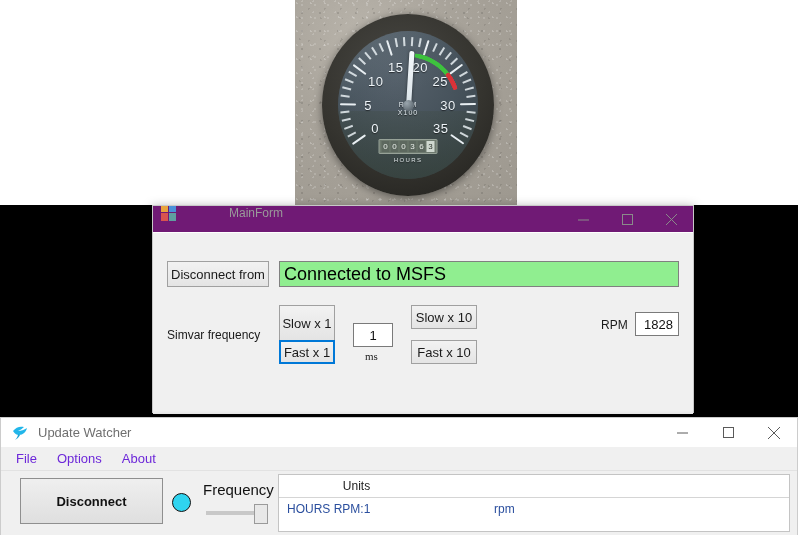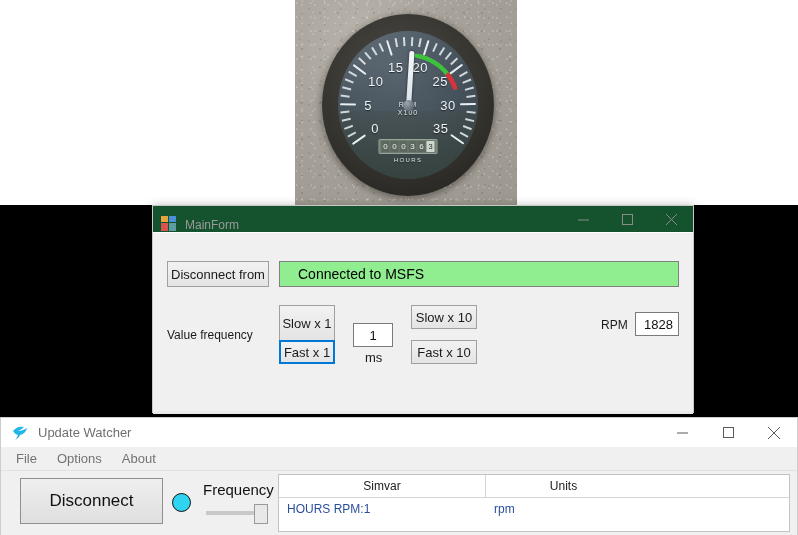--- a/index.html
+++ b/index.html
@@ -135,23 +135,24 @@
 
   
   .mainform {
     position: absolute; left: 152px; top: 205px; width: 542px; height: 208px;
     background: #f0f0f0;
     border: 1px solid #c8c8c8;
     box-sizing: border-box;
     box-shadow: 0 2px 10px rgba(0,0,0,.35);
   }
   .mf-title {
-    height: 26px; background:#14532d;
-    display:flex; align-items:flex-end;
+    height: 26px; background:#701a75;
+    display:flex; align-items:flex-start;
     border-bottom: 1px solid #ffffff;
+    gap: 44px;
   }
   .mf-icon {
     width:16px; height:16px; margin-left:8px; margin-right:8px;
     position:relative; flex:0 0 auto;
   }
   .mf-icon i {
     position:absolute; display:block;
   }
   .mf-icon .q1 { left:0; top:0; width:7px; height:6px; background:#e8a33d; }
   .mf-icon .q2 { left:8px; top:0; width:7px; height:6px; background:#4a90d9; }
@@ -180,35 +181,35 @@
   }
   .btn.focused {
     border: 2px solid #0078d7;
   }
   .abs { position:absolute; }
 
   #disconnect-from { left:14px; top:28px; width:102px; height:26px; }
   #status-box {
     left:126px; top:28px; width:400px; height:26px;
     background:#90ee90; border:1px solid #808080; box-sizing:border-box;
-    display:flex; align-items:center; padding-left:18px;
-    font-size:14px; color:#000; font-family:"Liberation Sans", sans-serif;
+    display:flex; align-items:center; padding-left:4px;
+    font-size:18px; color:#000; font-family:"Liberation Sans", sans-serif;
   }
   #update-freq-label {
     left:14px; top:95px; font-size:12px; color:#1a1a1a;
   }
   #slow-x1 { left:126px; top:72px; width:56px; height:36px; }
   #fast-x1 { left:126px; top:107px; width:56px; height:24px; }
   #ms-input {
     left:200px; top:90px; width:40px; height:24px;
     background:#fff; border:1px solid #7a7a7a; box-sizing:border-box;
     display:flex; align-items:center; justify-content:center;
     font-size:13px; color:#111;
   }
-  #ms-label { left:212px; top:117px; font-size:13px; color:#1a1a1a; }
+  #ms-label { left:212px; top:117px; font-size:11px; color:#1a1a1a;font-family:Liberation Serif, serif; }
   #slow-x10 { left:258px; top:72px; width:66px; height:24px; }
   #fast-x10 { left:258px; top:107px; width:66px; height:24px; }
   #rpm-label { left:448px; top:85px; font-size:12px; color:#1a1a1a; }
   #rpm-value {
     left:482px; top:79px; width:44px; height:24px;
     background:#fff; border:1px solid #7a7a7a; box-sizing:border-box;
     display:flex; align-items:center; justify-content:flex-end;
     padding-right:5px; font-size:13px; color:#111;
   }
 
@@ -224,32 +225,32 @@
   .w-icon { width:18px; height:18px; margin-left:10px; margin-right:9px; flex:0 0 auto; }
   .w-title-text { font-size:13px; color:#6f6f6f; }
   .w-cap { margin-left:auto; display:flex; height:29px; }
   .w-cap .cap-btn { width:46px; height:29px; color:#5a5a5a; }
 
   .menubar {
     height:23px; background:#f0f0f0; display:flex; align-items:center;
     border-bottom:1px solid #e2e2e2;
   }
   .menu-item {
-    font-size:13px; color:#737373; padding:2px 9px; margin-left:2px;
+    font-size:13px; color:#6d28d9; padding:2px 9px; margin-left:2px;
   }
   .menu-item:first-child { margin-left:6px; }
 
   .w-body { position:relative; height:64px; background:#f0f0f0; }
 
   #disconnect-btn {
     position:absolute; left:19px; top:7px; width:143px; height:46px;
     background: linear-gradient(180deg,#efefef,#dfdfdf);
     border:1px solid #8f8f8f; box-sizing:border-box;
     display:flex; align-items:center; justify-content:center;
-    font-size:17px; color:#111;
+    font-size:13px; color:#111;font-weight:bold;
   }
   #status-led {
     position:absolute; left:171px; top:22px; width:17px; height:17px;
     border-radius:50%; background:#2fd4f0; border:1.5px solid #111;
   }
   #frequency-label { position:absolute; left:202px; top:10px; font-size:15px; color:#111; }
   #frequency-slider {
     position:absolute; left:205px; top:33px; width:62px; height:18px;
   }
   #frequency-slider .track {
@@ -451,21 +452,21 @@
         </div>
       </div>
     </div>
 
     <div class="mf-body">
 
       <div class="btn abs" id="disconnect-from">Disconnect from</div>
 
       <div class="abs" id="status-box">Connected to MSFS</div>
 
-      <div class="abs" id="update-freq-label">Value frequency</div>
+      <div class="abs" id="update-freq-label">Simvar frequency</div>
 
       <div class="btn abs" id="slow-x1">Slow x 1</div>
 
       <div class="btn abs focused" id="fast-x1">Fast x 1</div>
 
       <div class="abs" id="ms-input">1</div>
 
       <div class="abs" id="ms-label">ms</div>
 
       <div class="btn abs" id="slow-x10">Slow x 10</div>
@@ -522,21 +523,20 @@
 
       <div id="frequency-label">Frequency</div>
 
       <div id="frequency-slider">
         <div class="track"></div>
         <div class="thumb"></div>
       </div>
 
       <div class="grid">
         <div class="grid-head" id="grid-head">
-            <div class="cell c-simvar">Simvar</div>
             <div class="cell c-units">Units</div>
           </div>
         <div id="grid-body">
             <div class="grid-row">
               <div class="cell c-simvar">HOURS RPM:1</div>
               <div class="cell c-units">rpm</div>
             </div>
           </div>
       </div>
     </div>

